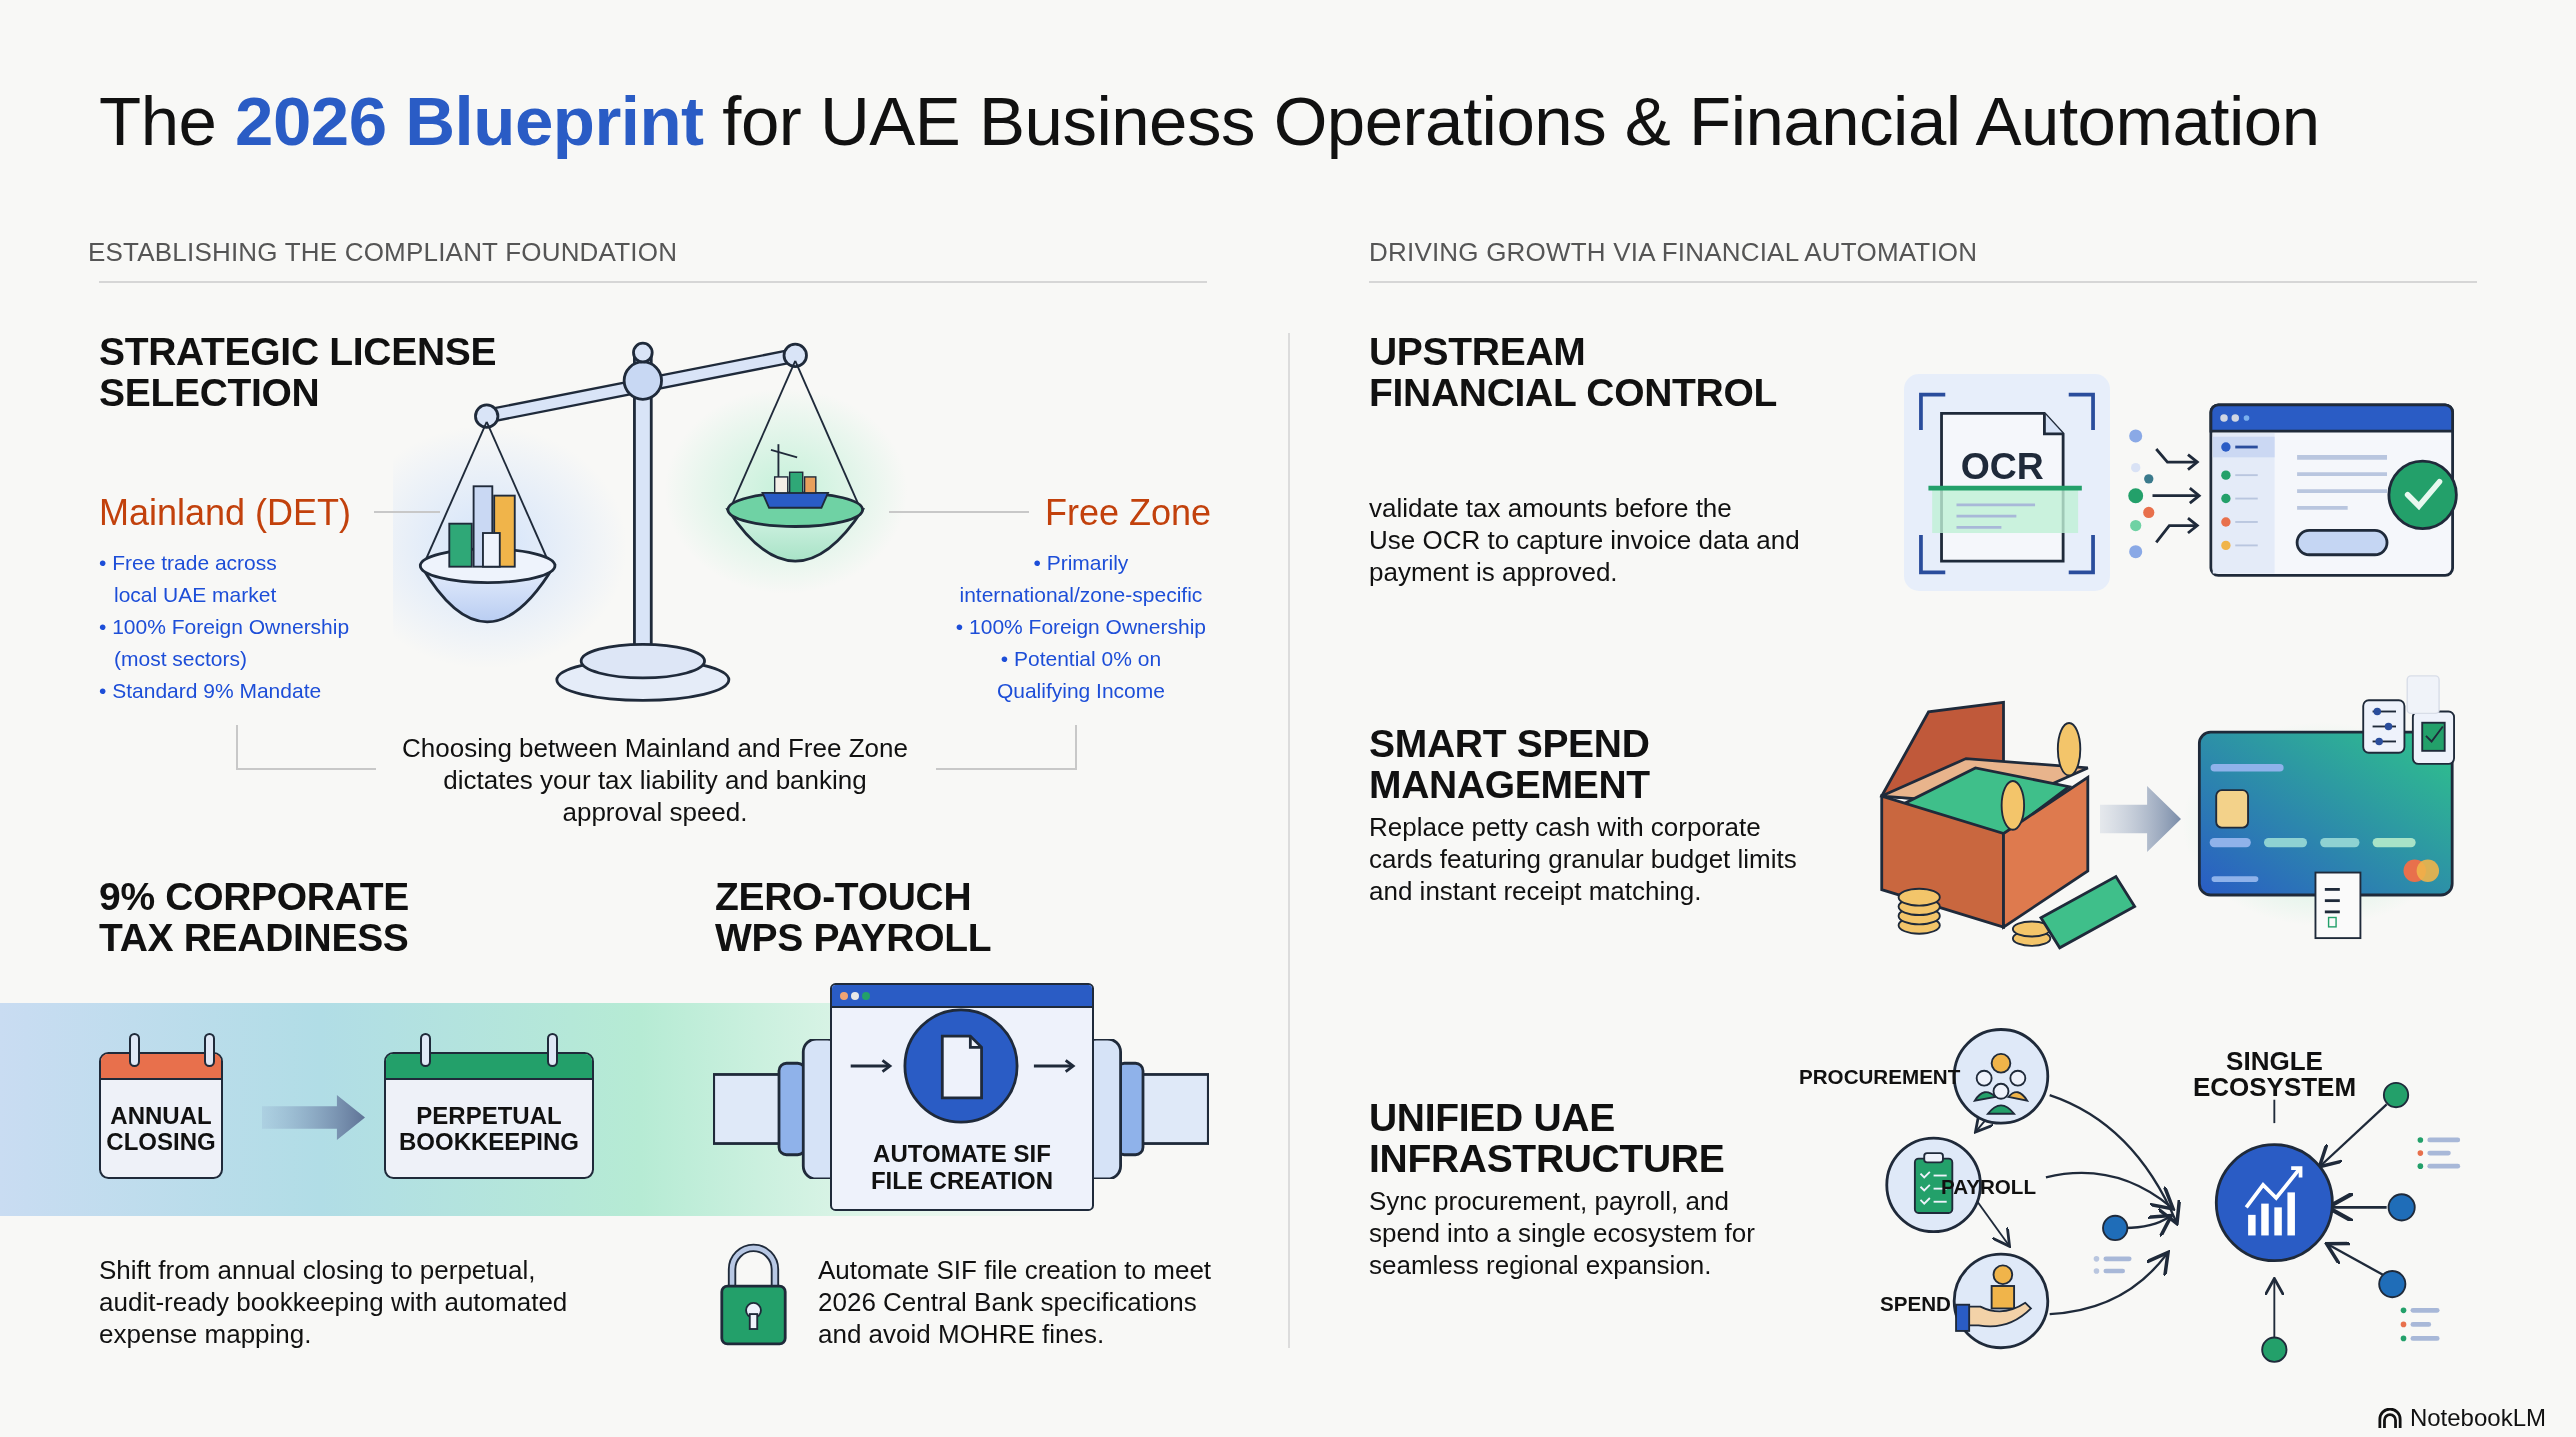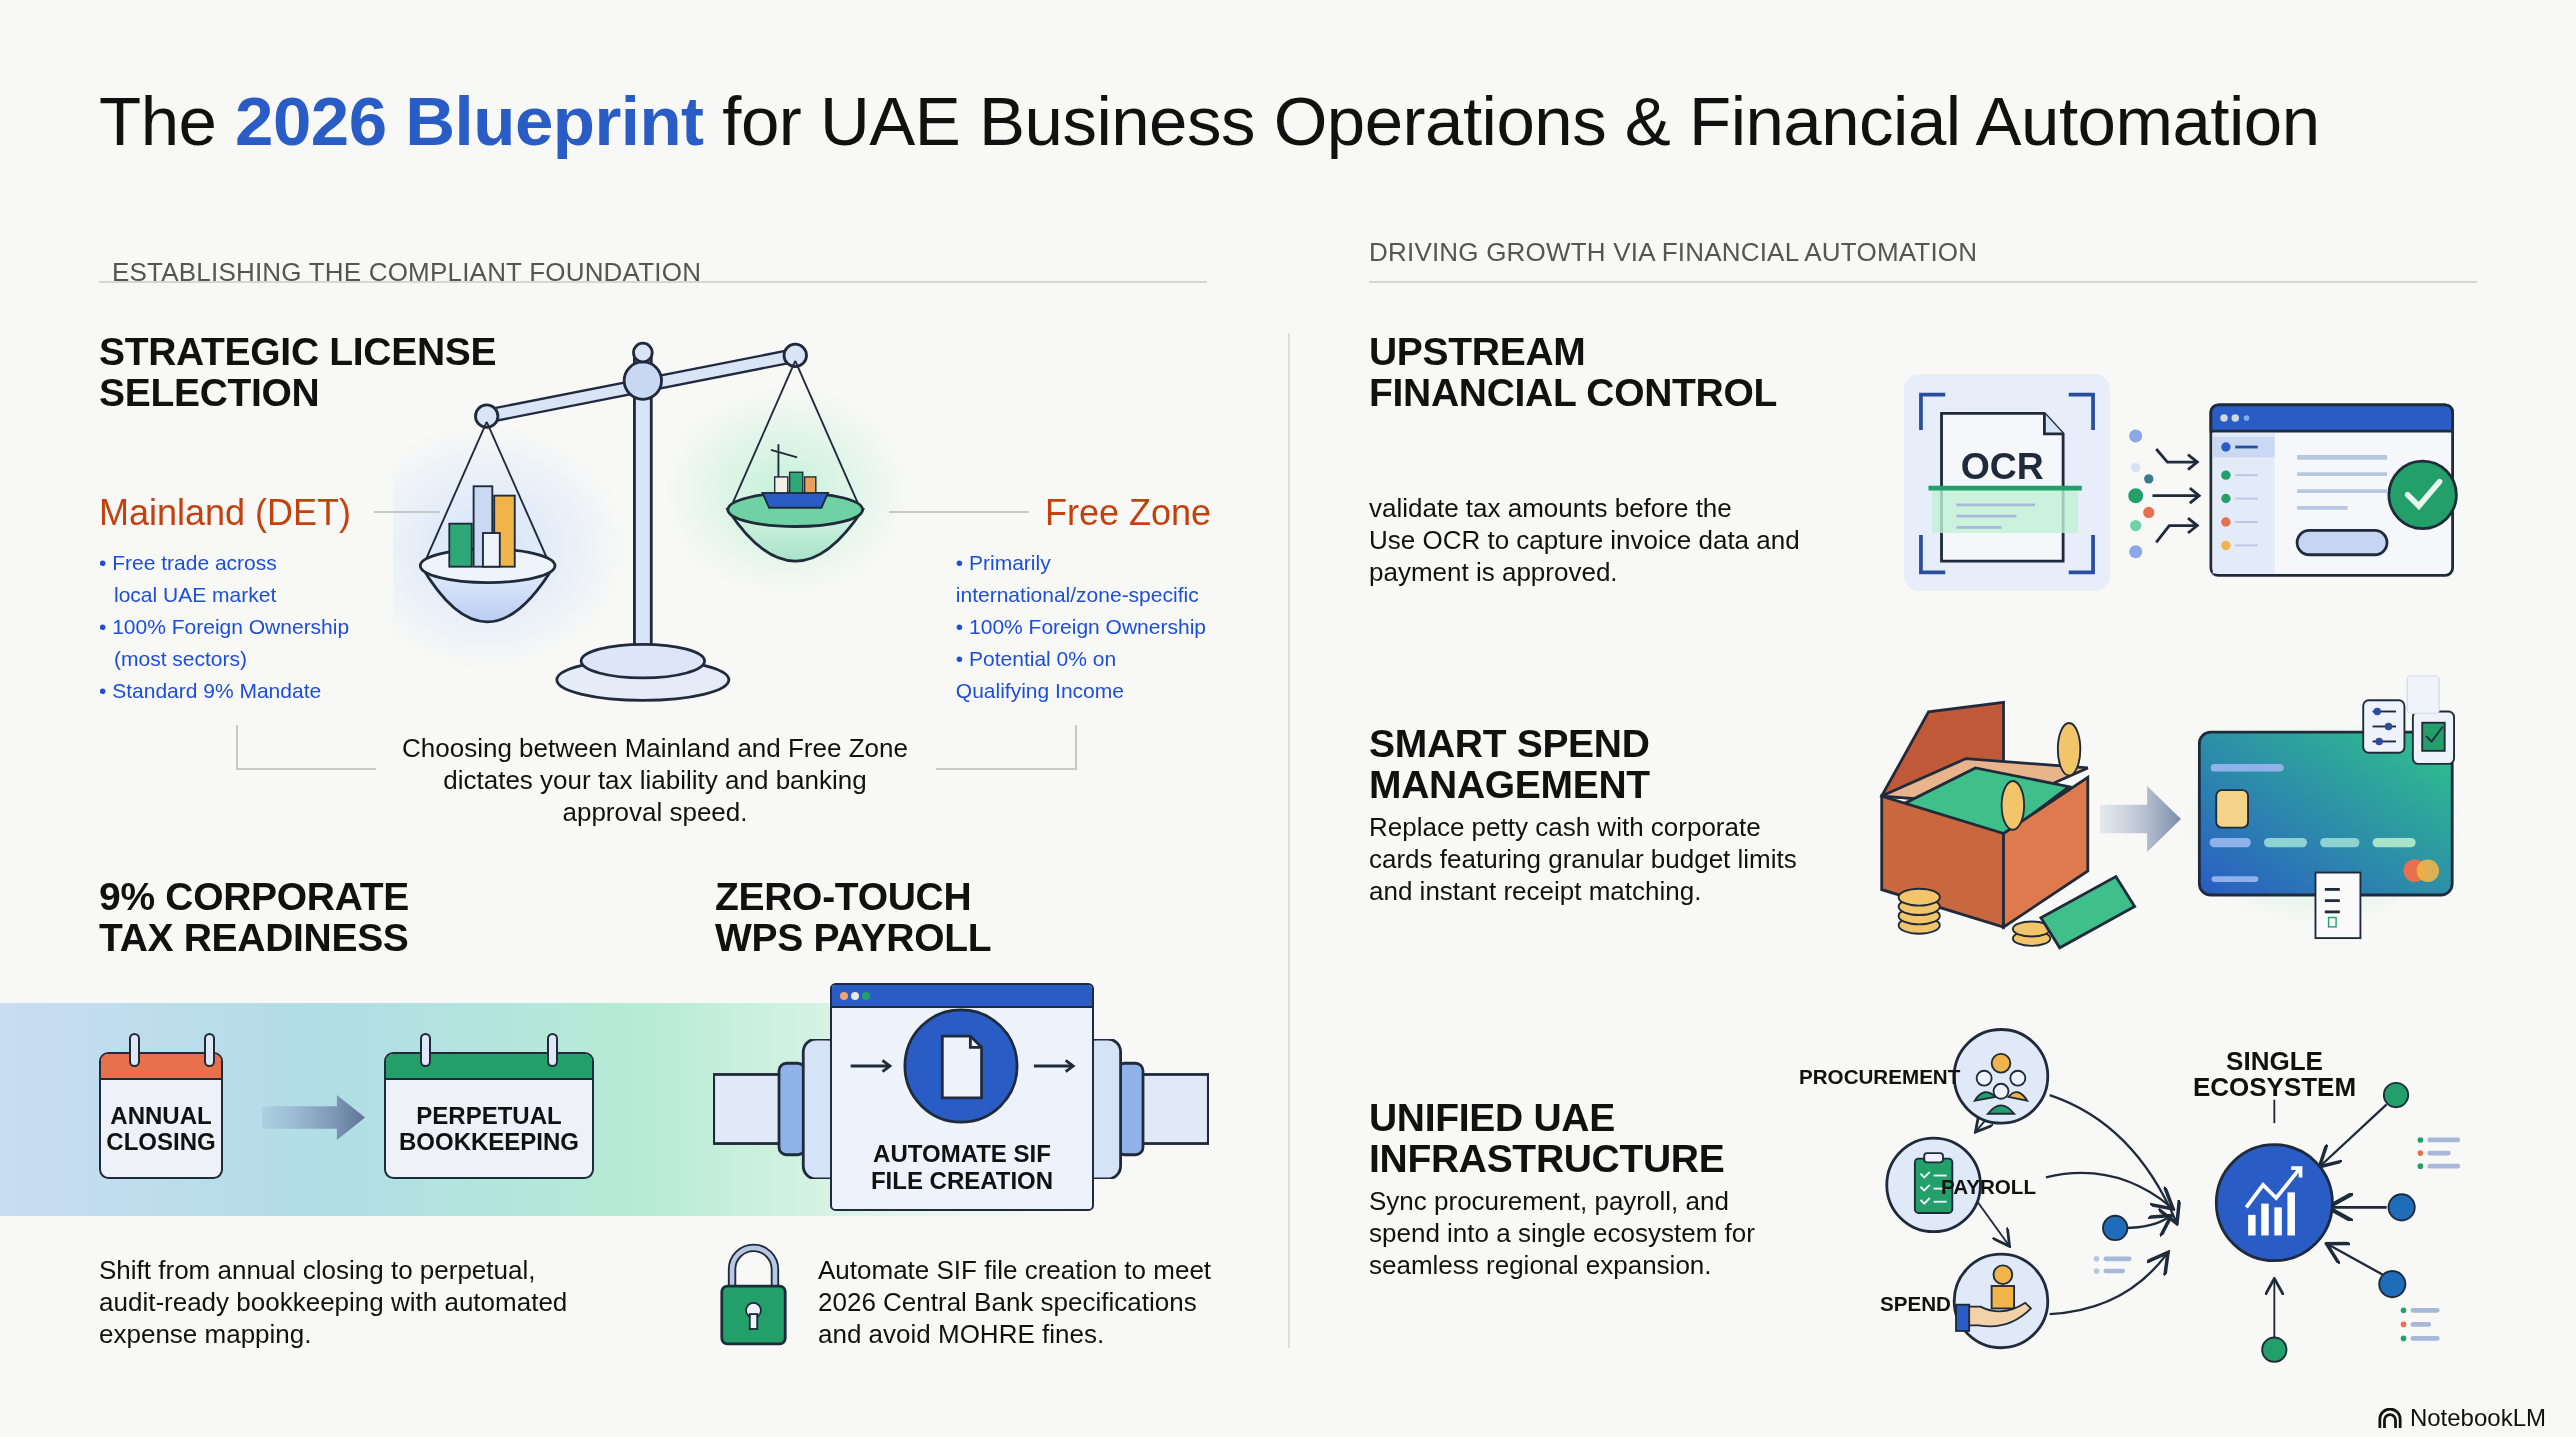--- a/index.html
+++ b/index.html
@@ -31,21 +31,21 @@
   .h2 {
     position: absolute; font-weight: 700; font-size: 39px; line-height: 41px;
     color: #111; letter-spacing: -0.3px; white-space: nowrap;
   }
   .h3 { position: absolute; font-weight: 400; font-size: 36px; color: #c2410c; white-space: nowrap; }
   .body {
     position: absolute; font-size: 26px; line-height: 32px; color: #111;
   }
   .bullets { position: absolute; font-size: 21px; line-height: 32px; color: #1d4ed8; }
   .bullets div { white-space: nowrap; }
-  .bullets.right { text-align: left; }
+  .bullets.right { text-align: center; }
   .caption { position: absolute; font-size: 26px; line-height: 32px; text-align: center; color: #111; }
 
   .small-label { position: absolute; font-weight: 700; font-size: 20.6px; color: #111; white-space: nowrap; }
   .center-label { text-align: center; }
 
   
   .band {
     position: absolute; left: 0; top: 1003px; width: 1067px; height: 213px;
     background: linear-gradient(90deg, #c9dcf2 0%, #b1dde6 30%, #b6ebd4 60%, rgba(215,245,228,0.6) 85%, rgba(248,248,246,0) 100%);
   }
@@ -72,21 +72,21 @@
 
   .logo { position: absolute; right: 30px; top: 1404px; font-size: 24px; color: #111; display: flex; align-items: center; gap: 7.5px; }
 </style>
 </head>
 <body>
 
 <div class="title">
   <span>The </span><span class="accent">2026 Blueprint</span><span> for UAE Business Operations &amp; Financial Automation</span>
 </div>
 
-<div class="section-label" style="left:112px; top:237px;margin-top:20px;">ESTABLISHING THE COMPLIANT FOUNDATION</div>
+<div class="section-label" style="left:88px; top:237px;">ESTABLISHING THE COMPLIANT FOUNDATION</div>
 <div class="section-rule" style="left:99px; top:281px; width:1108px;"></div>
 
 <div class="section-label" style="left:1369px; top:237px;">DRIVING GROWTH VIA FINANCIAL AUTOMATION</div>
 <div class="section-rule" style="left:1369px; top:281px; width:1108px;"></div>
 
 <div class="vdivider"></div>
 
 <div class="h2" style="left:99px; top:331px;">
   <div>STRATEGIC LICENSE</div>
   <div>SELECTION</div>

